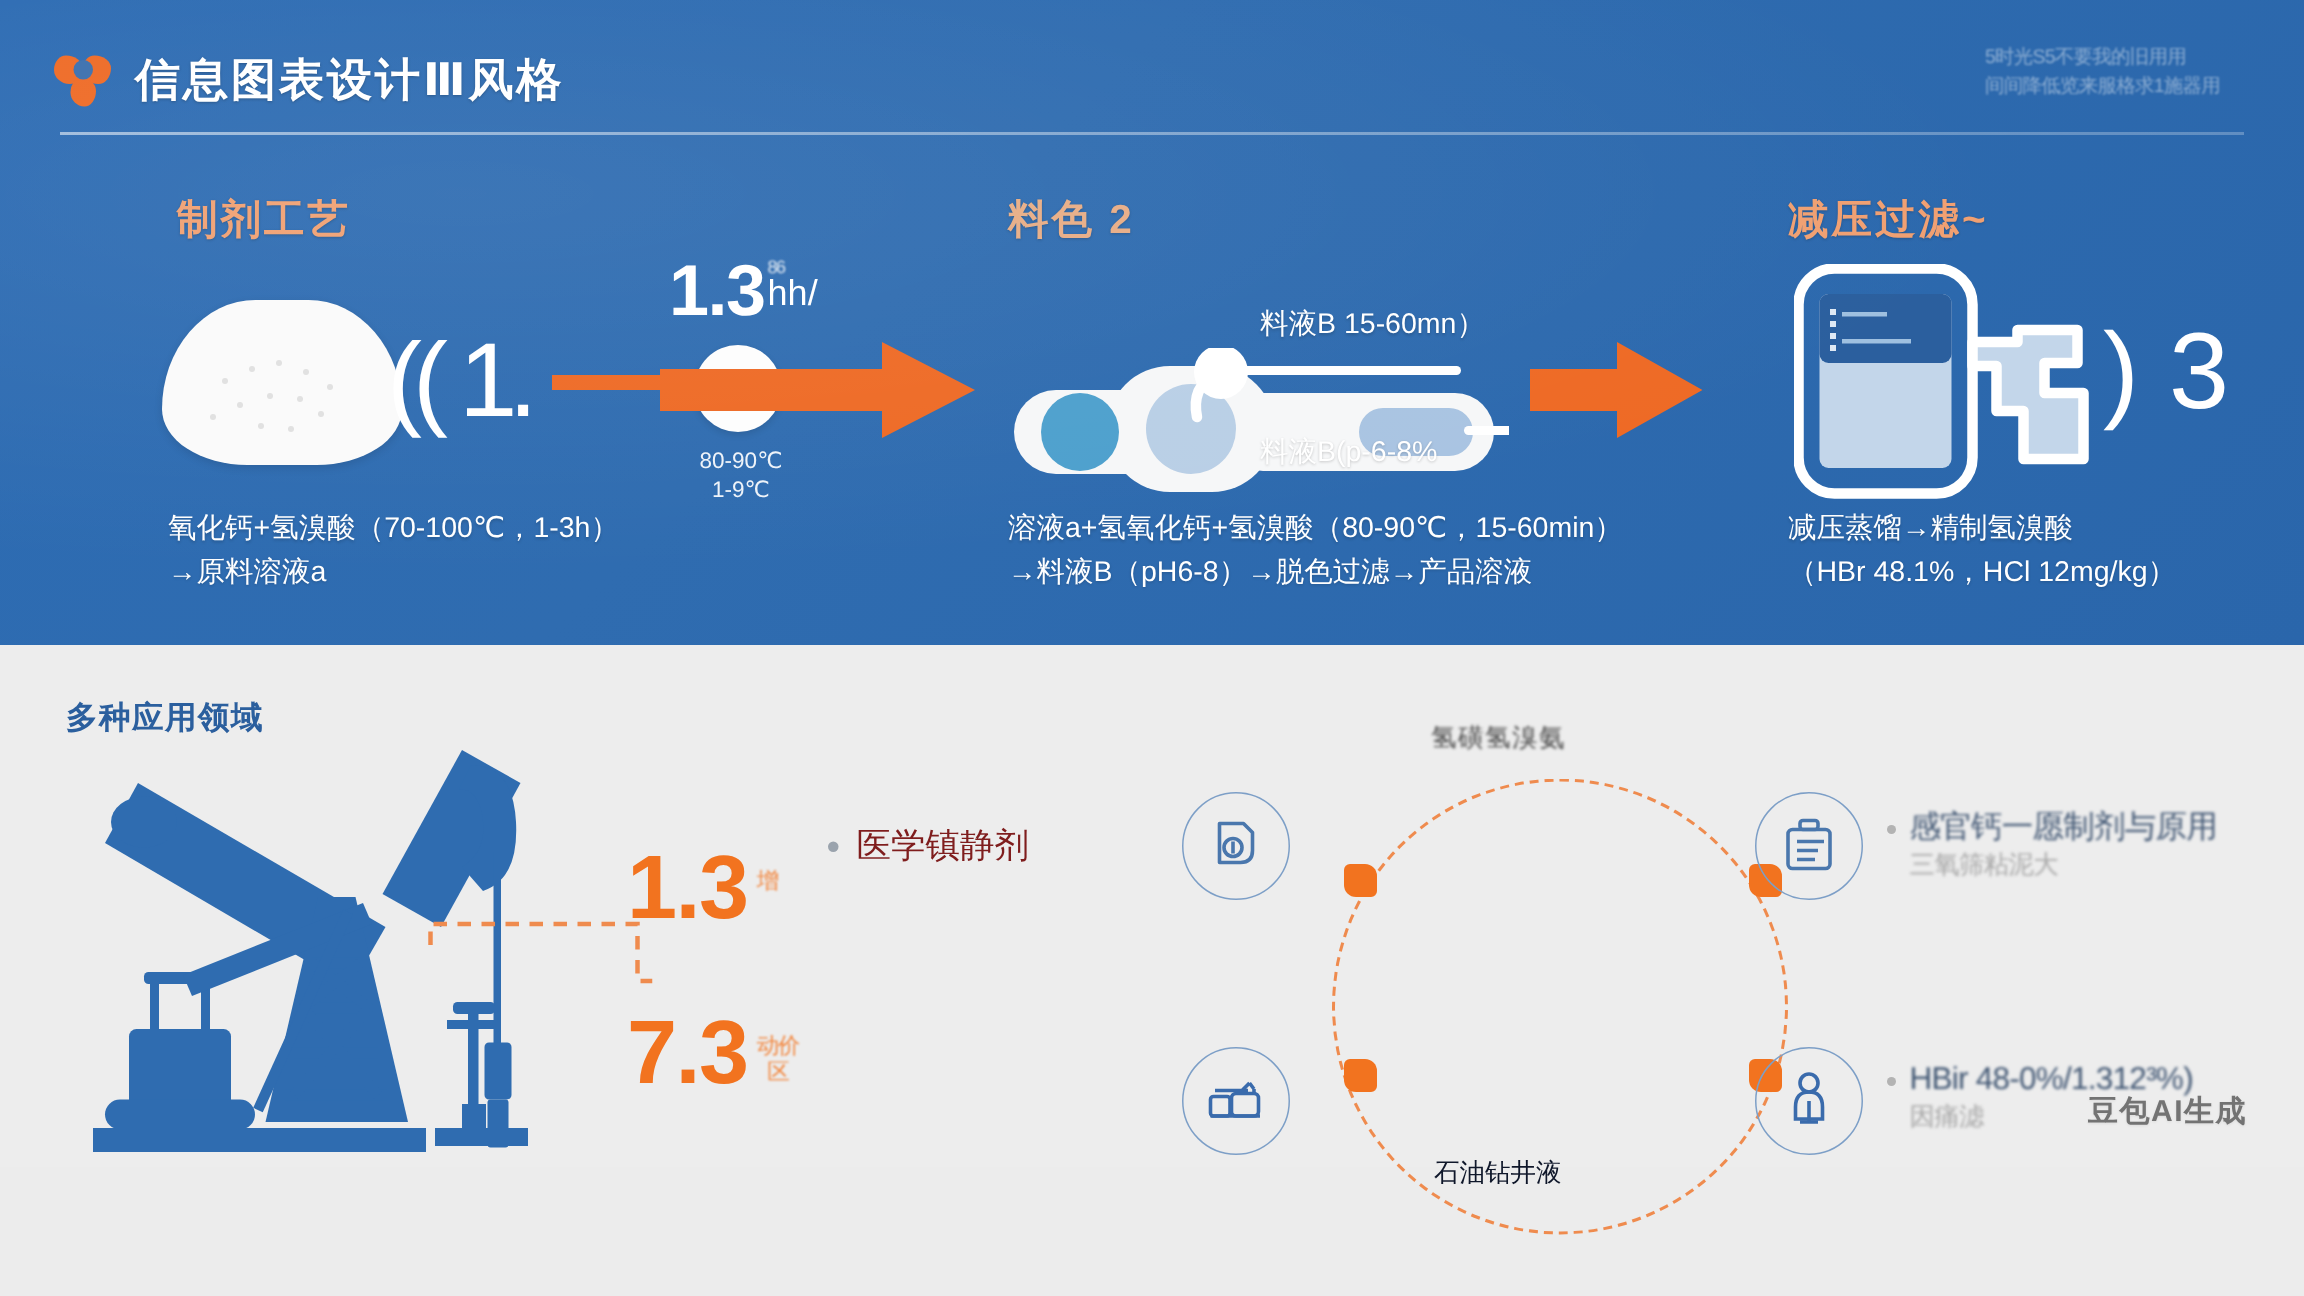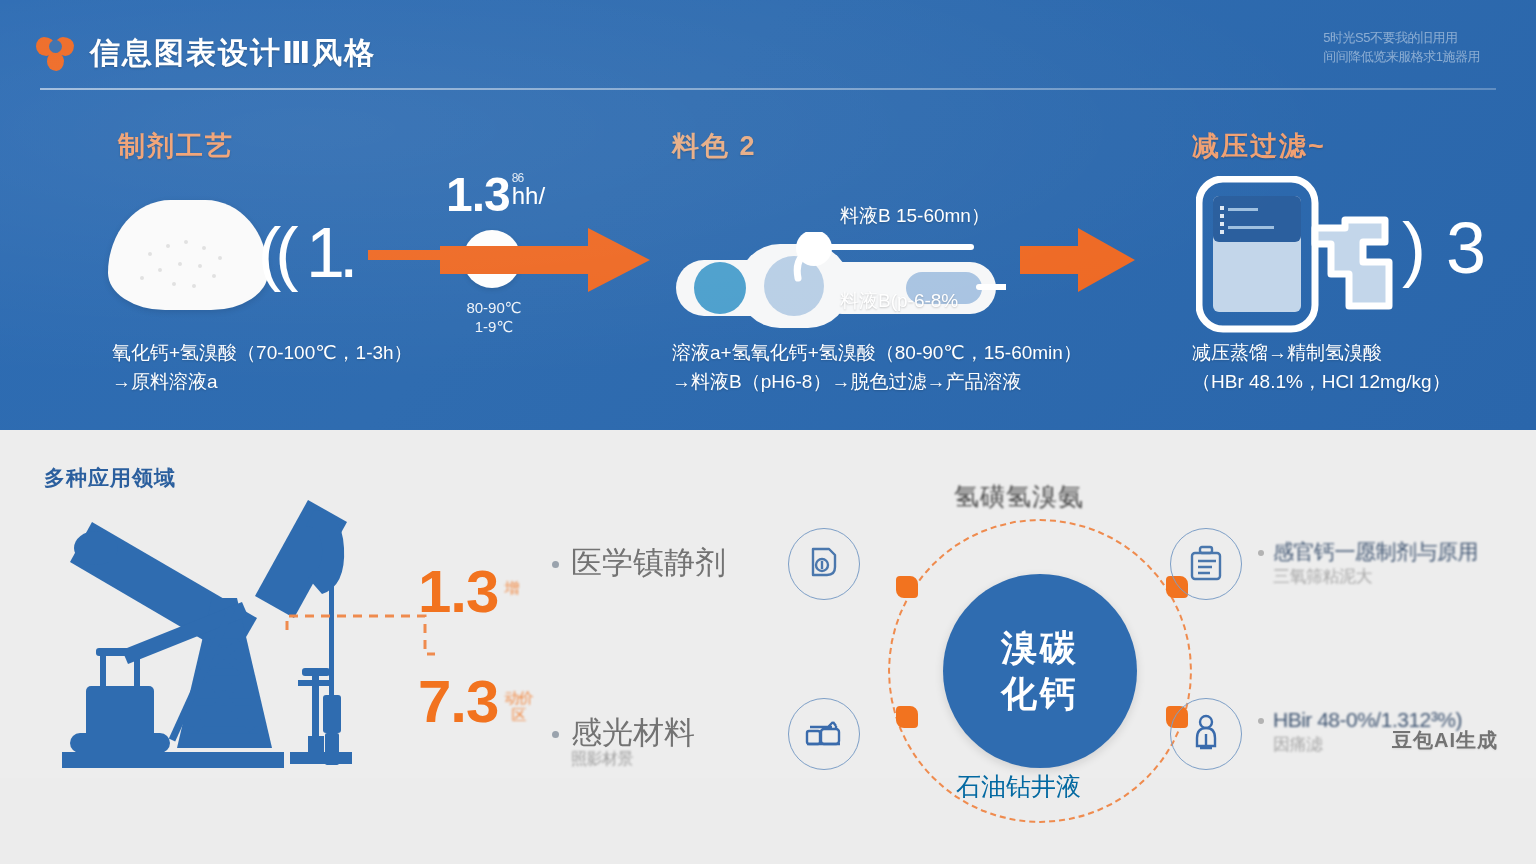--- a/index.html
+++ b/index.html
@@ -146,21 +146,21 @@
     margin-left:6px; color:#f2873f; font-size:15px; line-height:17px; filter:blur(.8px);
     letter-spacing:-1px; padding-top:16px;
   }
   .stat-block.s1{ left:418px; top:133px; }
   .stat-block.s2{ left:418px; top:243px;text-align:center; }
 
   .bullet-item{ position:absolute; display:flex; align-items:flex-start; gap:12px; }
   .bullet-dot{
     width:7px;height:7px;border-radius:50%;background:#9aa3ad;margin-top:13px;flex:0 0 auto;
   }
-  .bullet-text .main{ color:#737373; font-size:31px; font-weight:500; line-height:30px; }
+  .bullet-text .main{ color:#7f1d1d; font-size:23px; font-weight:500; line-height:30px; }
   .bullet-text .sub{
     color:#9b9b9b; font-size:16px; line-height:22px; filter:blur(1px); letter-spacing:-.5px;
   }
   .bullet-item.b1{ left:552px; top:118px; }
   .bullet-item.b2{ left:552px; top:288px; }
 
   
   .connector{ position:absolute; left:285px; top:180px; }
 
   
@@ -171,21 +171,21 @@
     align-items:center; justify-content:center; line-height:46px;
     font-size:36px; font-weight:bold; letter-spacing:3px;
     box-shadow:0 3px 10px rgba(0,0,0,.12);
   }
   .hub-core span{ filter:blur(.45px); display:block; }
   .hub-ring{
     position:absolute; left:118px; top:29px; width:304px;height:304px;border-radius:50%;
     border:2px dashed #ef8b4e;
   }
   .hub-label{
-    position:absolute; color:#0369a1; font-size:25px; font-weight:500; white-space:nowrap;
+    position:absolute; color:#0f172a; font-size:17px; font-weight:500; white-space:nowrap;
   }
   .hub-label.top{ left:184px; top:-10px; filter:blur(1.1px); letter-spacing:1px; color:#4a4a4a;}
   .hub-label.bottom{ left:186px; top:280px; }
 
   .node-dot{
     position:absolute; width:22px;height:22px;background:#f2731f;
     border-radius:4px 8px 4px 8px;
   }
   .node-dot.n1{ left:126px; top:86px; }
   .node-dot.n2{ left:126px; top:216px; }
@@ -390,39 +390,28 @@
 区</div>
   </div>
 
   <div class="bullet-item b1">
     <div class="bullet-dot"></div>
     <div class="bullet-text">
       <div class="main">医学镇静剂</div>
     </div>
   </div>
 
-  <div class="bullet-item b2">
-    <div class="bullet-dot"></div>
-    <div class="bullet-text">
-      <div class="main">感光材料</div>
-      <div class="sub">照影材景</div>
-    </div>
-  </div>
 
   <div class="hub">
 
     <div class="hub-label top">氢磺氢溴氨</div>
     <div class="hub-label bottom">石油钻井液</div>
 
     <div class="hub-ring"></div>
 
-    <div class="hub-core">
-      <span>溴碳</span>
-      <span>化钙</span>
-    </div>
 
     <div class="node-dot n1"></div>
     <div class="node-dot n2"></div>
     <div class="node-dot n3"></div>
     <div class="node-dot n4"></div>
 
     <div class="icon-circle c-tl">
       <svg width="38" height="38" viewBox="0 0 38 38" fill="none" stroke="#4a77ad" stroke-width="2.4">
         <path d="M8 4 h16 l6 6 v12 q0 8 -8 8 h-14 z" stroke-linejoin="round"></path>
         <circle cx="17" cy="20" r="6"></circle>

